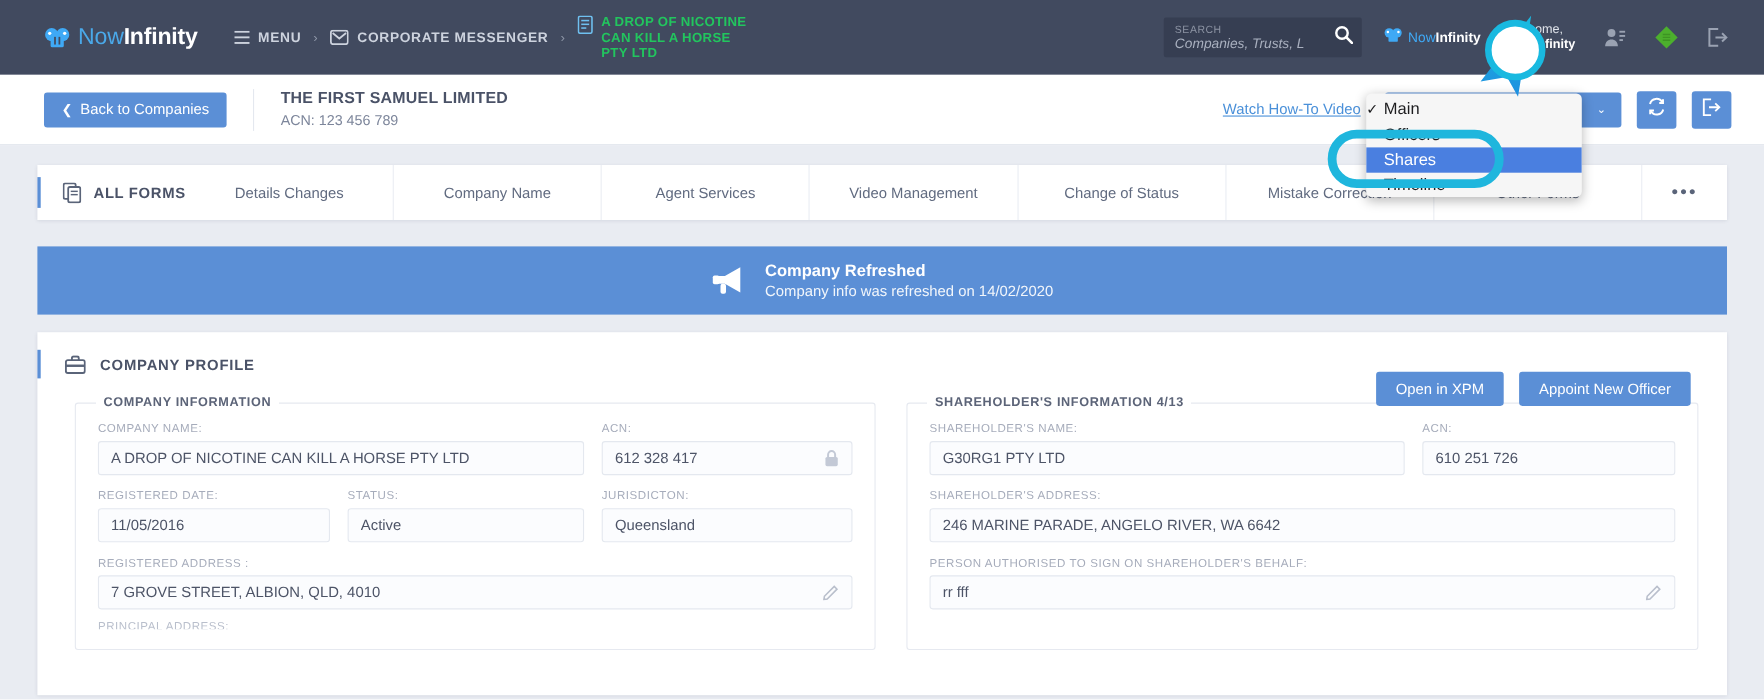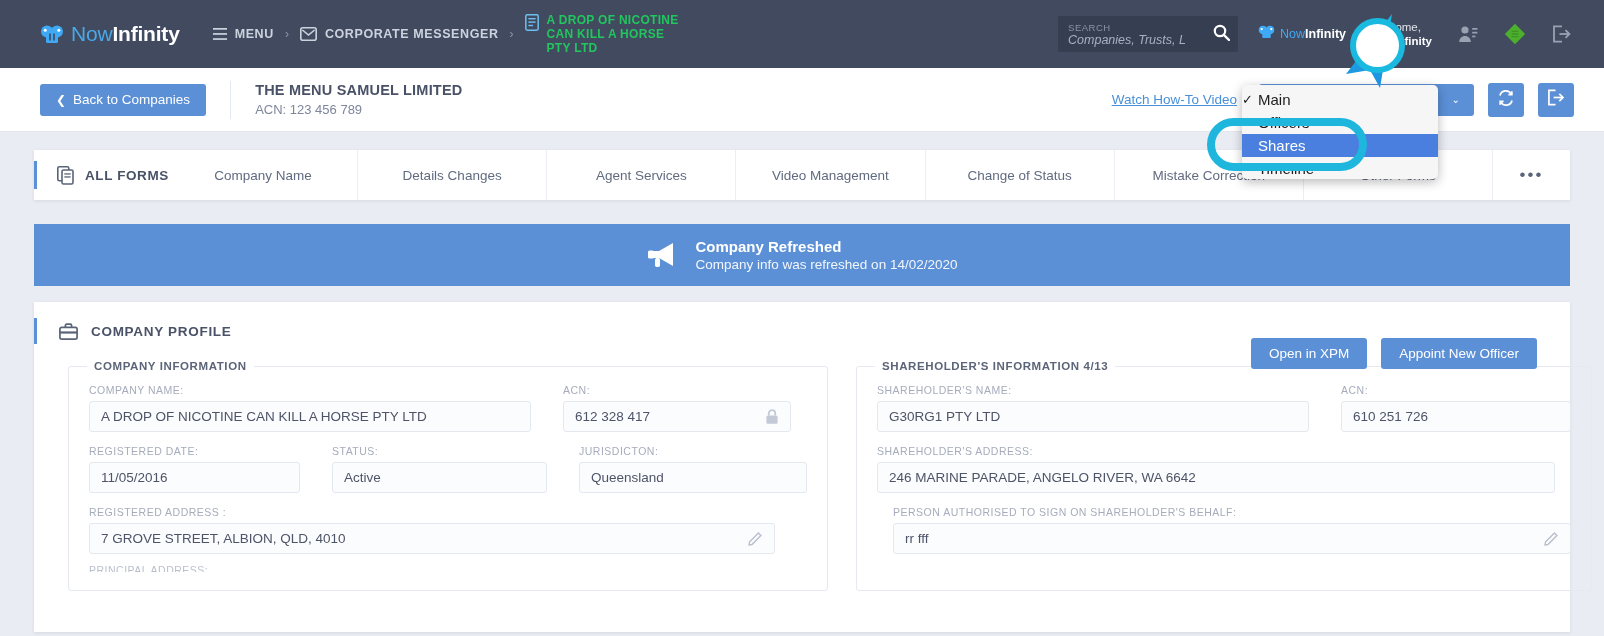--- a/index.html
+++ b/index.html
@@ -186,21 +186,21 @@
   .panels { display:flex; padding:0 20px; }
   .panel { flex:1; padding:0 14px; }
   fieldset.fs {
     border:1px solid #e6e9f0; border-radius:3px; padding:8px 20px 18px 20px;
     margin:0;
   }
   fieldset.fs > legend {
     font-size:11.5px; font-weight:700; color:#5c6478; letter-spacing:.6px;
     padding:0 7px; margin-left:-2px;
   }
-  .frow { display:flex; margin-top:4px;gap:16px; }
+  .frow { display:flex; margin-top:4px; }
   .fld { display:flex; flex-direction:column; padding-right:16px; }
   .fld:last-child { padding-right:0; }
   .flabel {
     font-size:10.5px; color:#a6acbb; letter-spacing:.5px; margin-bottom:5px;
     white-space:nowrap;
   }
   .finput {
     height:31px; background:#fbfcfe; border:1px solid #e4e8ef; border-radius:3px;
     display:flex; align-items:center; padding:0 11px; font-size:13.5px; color:#4d5costume;
     color:#4d5467; position:relative;
@@ -334,21 +334,21 @@
     </div>
   </div>
 
   <div class="subbar">
     <button class="btn-back">
       <span class="chev">❮</span>
       <span>Back to Companies</span>
     </button>
     <div class="subbar-divider"></div>
     <div class="company-block">
-      <div class="company-name">THE MENU SAMUEL LIMITED</div>
+      <div class="company-name">THE FIRST SAMUEL LIMITED</div>
       <div class="company-acn">ACN: 123 456 789</div>
     </div>
 
     <div class="subbar-right">
       <a class="howto">Watch How-To Video</a>
       <div class="view-select">
         <span>View</span>
         <span class="vs-caret">⌄</span>
       </div>
       <div class="sq-btn">
@@ -380,22 +380,22 @@
         <svg width="17" height="19" viewBox="0 0 17 19">
           <rect x="0.8" y="0.8" width="11" height="14" rx="1.5" fill="none" stroke="#5a6479" stroke-width="1.6"></rect>
           <rect x="5" y="4" width="11" height="14" rx="1.5" fill="#ffffff" stroke="#5a6479" stroke-width="1.6"></rect>
           <rect x="7.3" y="7.3" width="6.4" height="1.3" fill="#5a6479"></rect>
           <rect x="7.3" y="10.3" width="6.4" height="1.3" fill="#5a6479"></rect>
         </svg>
       </span>
       <span>ALL FORMS</span>
     </div>
     <div class="form-tabs">
+      <div class="form-tab">Details Changes</div>
       <div class="form-tab">Company Name</div>
-      <div class="form-tab">Details Changes</div>
       <div class="form-tab">Agent Services</div>
       <div class="form-tab">Video Management</div>
       <div class="form-tab">Change of Status</div>
       <div class="form-tab">Mistake Correction</div>
       <div class="form-tab">Other Forms</div>
     </div>
     <div class="forms-more">•••</div>
   </div>
 
   <div class="banner">

